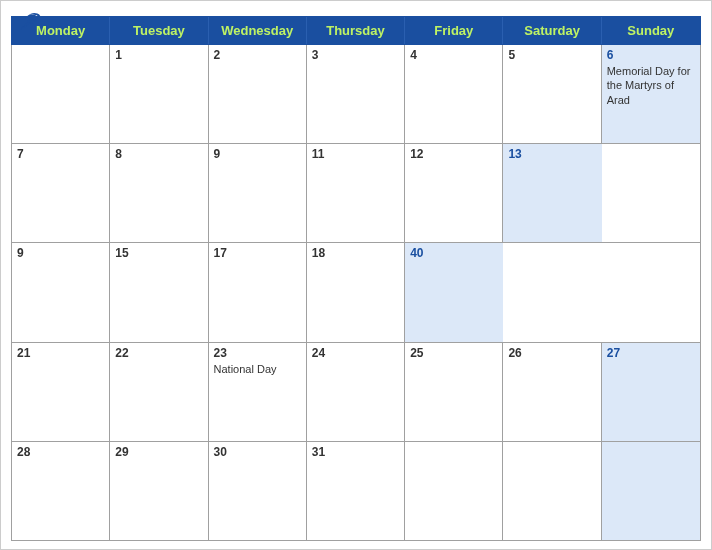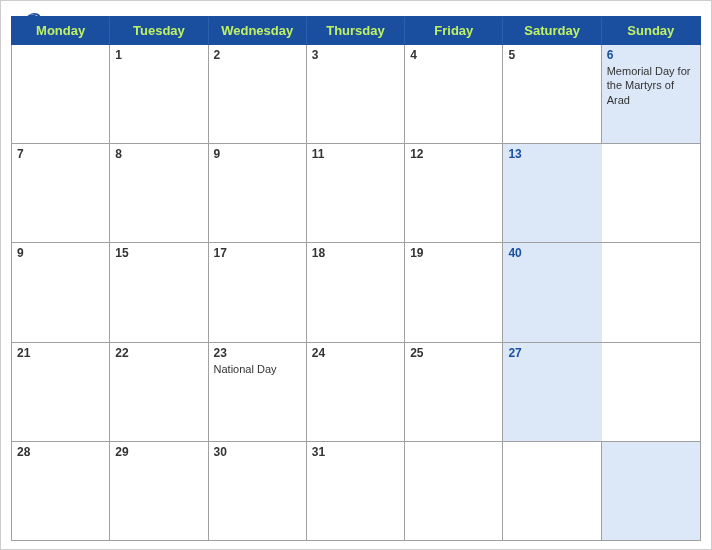--- a/index.html
+++ b/index.html
@@ -206,43 +206,43 @@
           </div>
           <div class="day-cell">
             <div class="day-number">15</div>
           </div>
           <div class="day-cell">
             <div class="day-number">17</div>
           </div>
           <div class="day-cell">
             <div class="day-number">18</div>
           </div>
-          <div class="day-cell">
-            <div class="day-number">19</div>
-          </div>
           <div class="day-cell sunday-col">
             <div class="day-number sunday-num">40</div>
           </div>
         </div>
         <div class="week-row">
           <div class="day-cell">
             <div class="day-number">21</div>
           </div>
           <div class="day-cell">
             <div class="day-number">22</div>
           </div>
           <div class="day-cell">
             <div class="day-number">23</div>
             <div class="holiday-text">National Day</div>
           </div>
           <div class="day-cell">
             <div class="day-number">24</div>
           </div>
           <div class="day-cell">
             <div class="day-number">25</div>
+          </div>
+          <div class="day-cell">
+            <div class="day-number">26</div>
           </div>
           <div class="day-cell sunday-col">
             <div class="day-number sunday-num">27</div>
           </div>
         </div>
         <div class="week-row">
           <div class="day-cell">
             <div class="day-number">28</div>
           </div>
           <div class="day-cell">

